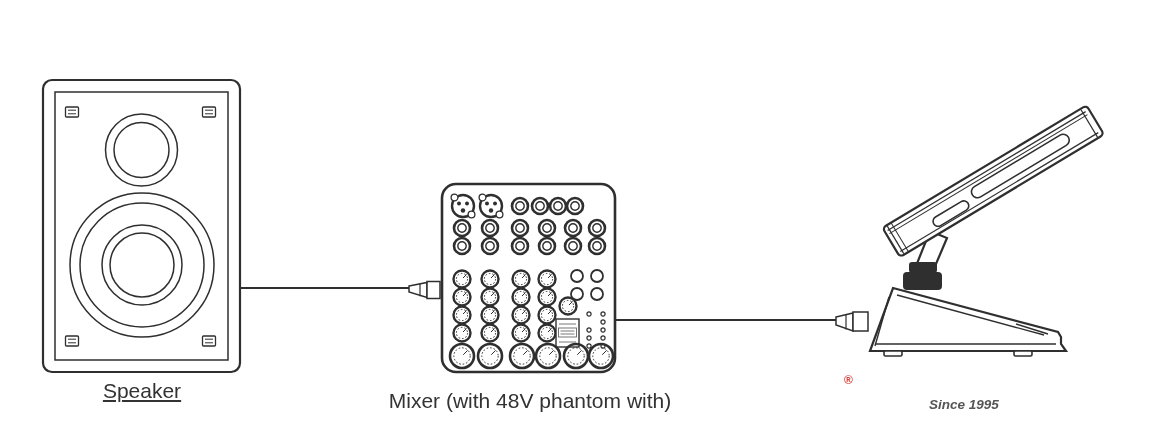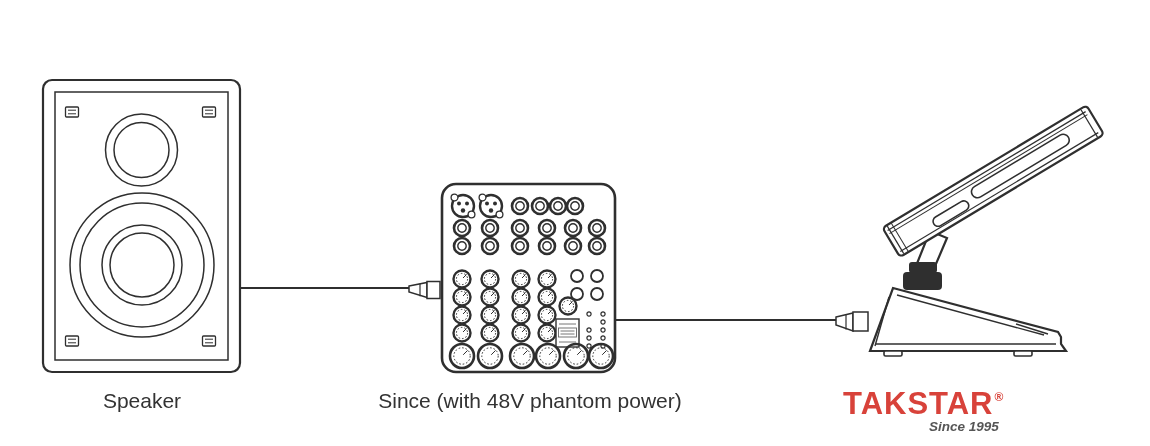--- a/index.html
+++ b/index.html
@@ -14,21 +14,21 @@
   .ln{stroke:var(--line);fill:none;}
   .fw{fill:#ffffff;stroke:var(--line);}
   .fl{fill:var(--line);stroke:none;}
   .s10{stroke-width:1.0}.s12{stroke-width:1.2}.s13{stroke-width:1.3}.s14{stroke-width:1.4}
   .s15{stroke-width:1.5}.s16{stroke-width:1.6}.s18{stroke-width:1.8}.s22{stroke-width:2.2}
   .s24{stroke-width:2.4}.s26{stroke-width:2.6}
   .dash{stroke-dasharray:1.6 1.9;}
   .meter-line{stroke:#666;stroke-width:0.9;fill:none;}
   
   .label{position:absolute;color:var(--label-text);font-size:21px;text-align:center;white-space:nowrap;}
-  .label-speaker{left:42px;top:389px;width:200px;}
+  .label-speaker{left:42px;top:379px;width:200px;text-decoration:underline;}
   .label-mixer{left:330px;top:389px;width:400px;}
   
   .logo{position:absolute;left:843px;top:386px;width:305px;}
   .logo-top{display:flex;align-items:baseline;white-space:nowrap;}
   .logo-brand{color:var(--brand-red);font-weight:900;font-size:31px;letter-spacing:1px;
               font-family:"Liberation Sans",sans-serif;}
   .logo-reg{color:var(--brand-red);font-size:12px;font-weight:700;position:relative;top:-13px;margin:0 1px;}
   .logo-suffix{color:var(--logo-gray);font-weight:700;font-size:30px;font-family:"DejaVu Serif",serif;}
   .logo-tagline{color:#555;font-size:13.5px;font-weight:700;font-style:italic;margin-top:-3px;padding-left:86px;}
 </style>
@@ -209,22 +209,21 @@
       </g>
 
       <g>
         <rect x="909" y="262" width="28" height="11" rx="3" class="fl"></rect>
         <rect x="903" y="272" width="39" height="18" rx="4" class="fl"></rect>
       </g>
     </g>
   </svg>
 
   <div class="label label-speaker">Speaker</div>
-  <div class="label label-mixer">Since (with 48V phantom power)</div>
+  <div class="label label-mixer">Mixer (with 48V phantom with)</div>
 
   <div class="logo">
     <div class="logo-top">
-      <span class="logo-brand">TAKSTAR</span>
       <span class="logo-reg">®</span>
     </div>
     <div class="logo-tagline">Since 1995</div>
   </div>
 </div>
 
 </body></html>

